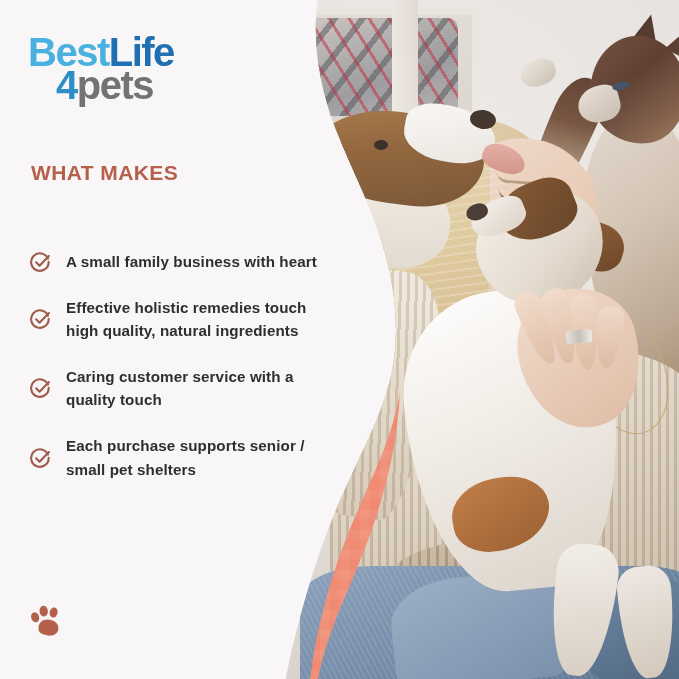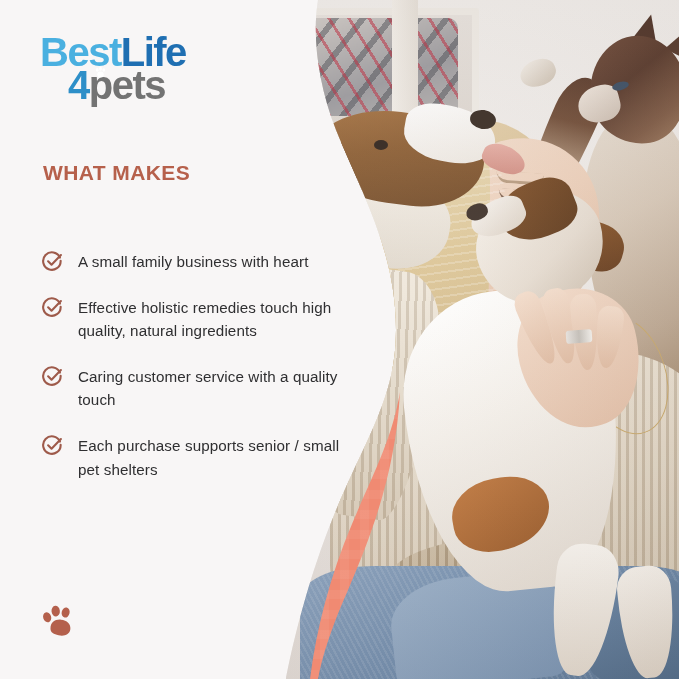--- a/index.html
+++ b/index.html
@@ -330,21 +330,21 @@
     left: 0; top: 0; width: 679px; height: 679px;
     background:
       repeating-linear-gradient(0deg, rgba(255,255,255,.05) 0 9px, transparent 9px 20px),
       repeating-linear-gradient(90deg, rgba(255,255,255,.05) 0 9px, transparent 9px 20px),
       #f08a72;
     clip-path: path("M 310 679 C 316 630 330 576 352 524 C 372 476 392 440 400 392 C 396 470 372 534 348 590 C 332 626 322 656 318 679 Z");
   }
 
   
   .left-col {
-    position: absolute; left: 12px; top: 0; width: 330px; height: 661px;
+    position: absolute; left: 0; top: 0; width: 330px; height: 661px;
   }
 
   
   .logo {
     position: absolute; left: 28px; top: 36px;
     line-height: 0.82;
     font-weight: 700;
     letter-spacing: -1.5px;
   }
   .logo-row1 { font-size: 40px; }
@@ -370,22 +370,23 @@
     text-transform: uppercase;
   }
 
   
   .bullets {
     position: absolute; left: 30px; top: 250px;
     width: 300px;
   }
   .bullet {
     display: flex;
-    align-items: flex-start;
+    align-items: center;
     margin-bottom: 23px;
+    font-weight: bold;
   }
   .check-icon {
     flex: 0 0 auto;
     width: 21px; height: 21px;
     margin-top: 1px;
     margin-right: 15px;
   }
   .bullet-text {
     color: #2f2f31;
     font-size: 15.2px;

